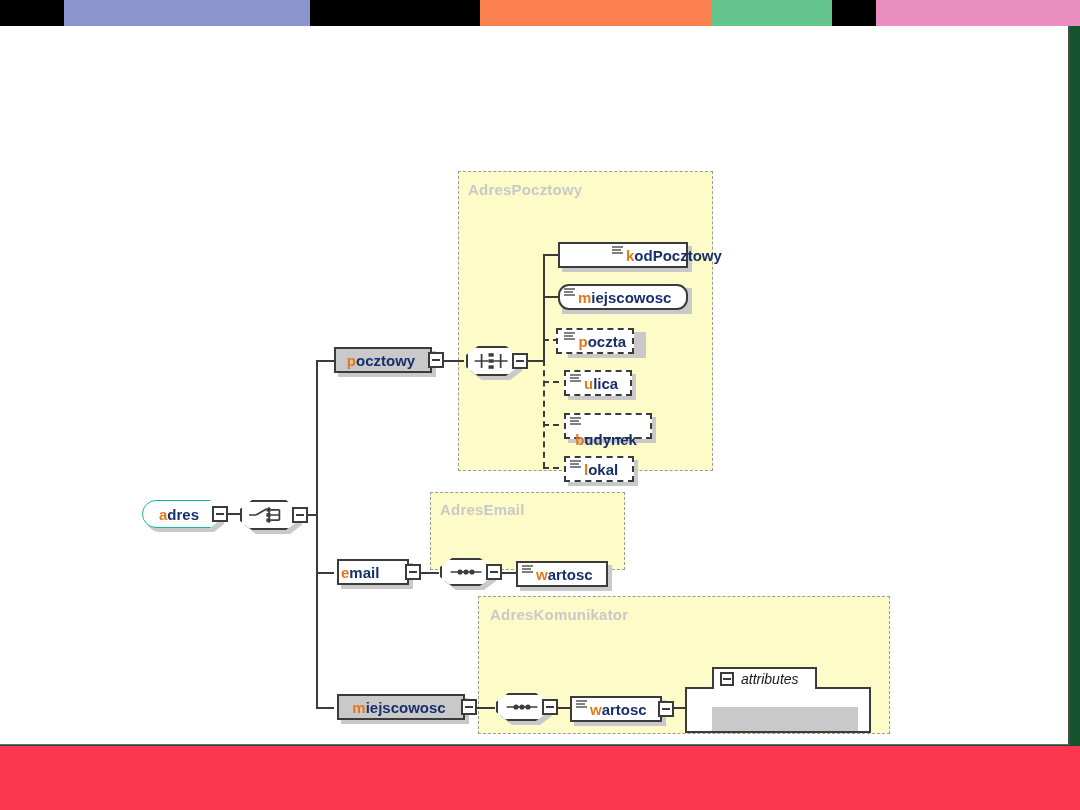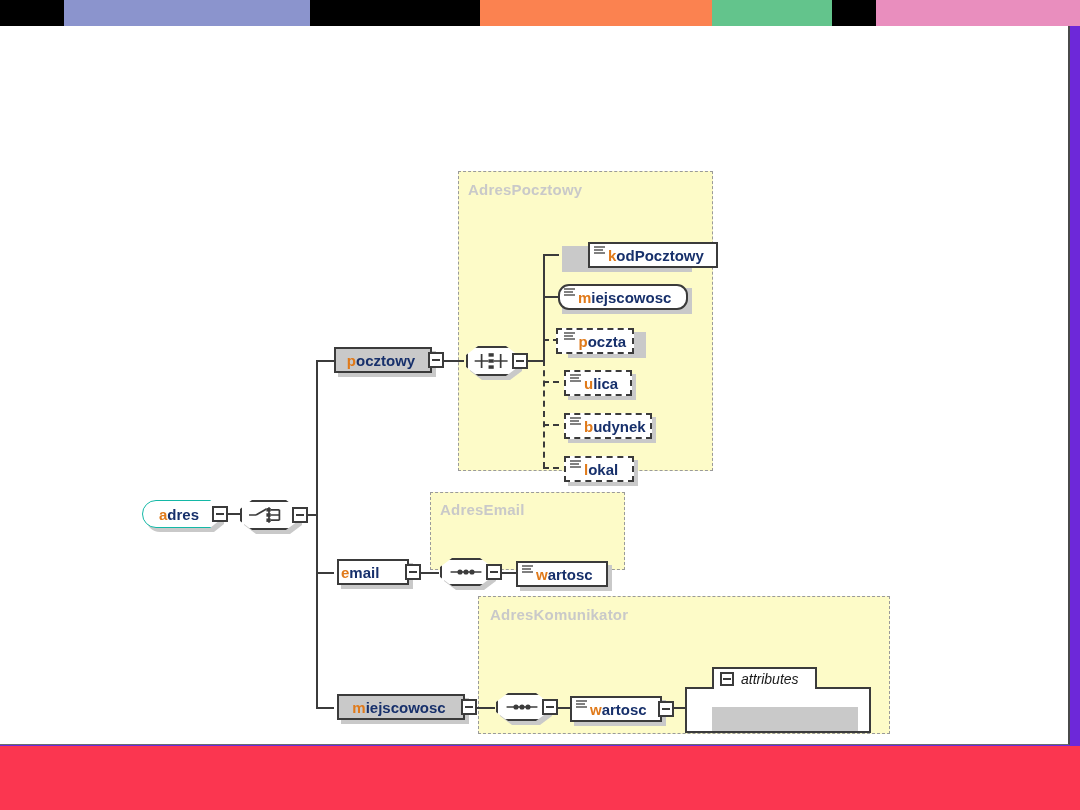--- a/index.html
+++ b/index.html
@@ -5,21 +5,21 @@
   html, body {
     margin: 0;
     padding: 0;
     background: #ffffff;
     font-family: "Liberation Sans", sans-serif;
   }
   #root {
     position: relative;
     width: 1080px;
     height: 810px;
-    background: #6d28d9;
+    background: #14532d;
     overflow: hidden;
   }
 
   
   #topband {
     position: absolute;
     left: 0; top: 0;
     width: 1080px; height: 26px;
     display: flex;
   }
@@ -331,21 +331,21 @@
       </div>
       <div class="expander" style="left:512px; top:327px;"></div>
       <div class="ln h" style="left:528px; top:334px; width:16px;"></div>
 
       <div class="ln v" style="left:543px; top:229px; height:106px;"></div>
 
       <div class="dln v" style="left:543px; top:334px; height:108px;"></div>
 
       <div class="ln h" style="left:543px; top:228px; width:16px;"></div>
       <div class="shadow" style="left:562px; top:220px; width:130px; height:26px;"></div>
-      <div class="node" style="left:588px; top:216px; width:130px; height:26px;">
+      <div class="node" style="left:558px; top:216px; width:130px; height:26px;padding-left:48px;">
         <span class="elem-glyph">
             <i></i>
             <i></i>
             <i></i>
           </span>
         <span class="node-label">kodPocztowy</span>
       </div>
 
       <div class="ln h" style="left:543px; top:270px; width:16px;"></div>
       <div class="shadow" style="left:562px; top:262px; width:130px; height:26px;"></div>
@@ -375,21 +375,21 @@
         <span class="elem-glyph">
             <i></i>
             <i></i>
             <i></i>
           </span>
         <span class="node-label">ulica</span>
       </div>
 
       <div class="dln" style="left:543px; top:398px; width:16px;"></div>
       <div class="shadow" style="left:568px; top:391px; width:88px; height:26px;"></div>
-      <div class="node optional" style="left:564px; top:387px; width:88px; height:26px;">
+      <div class="node optional" style="left:564px; top:387px; width:88px; height:26px;flex-direction:column;">
         <span class="elem-glyph">
             <i></i>
             <i></i>
             <i></i>
           </span>
         <span class="node-label">budynek</span>
       </div>
 
       <div class="dln" style="left:543px; top:441px; width:16px;"></div>
       <div class="shadow" style="left:568px; top:434px; width:70px; height:26px;"></div>

